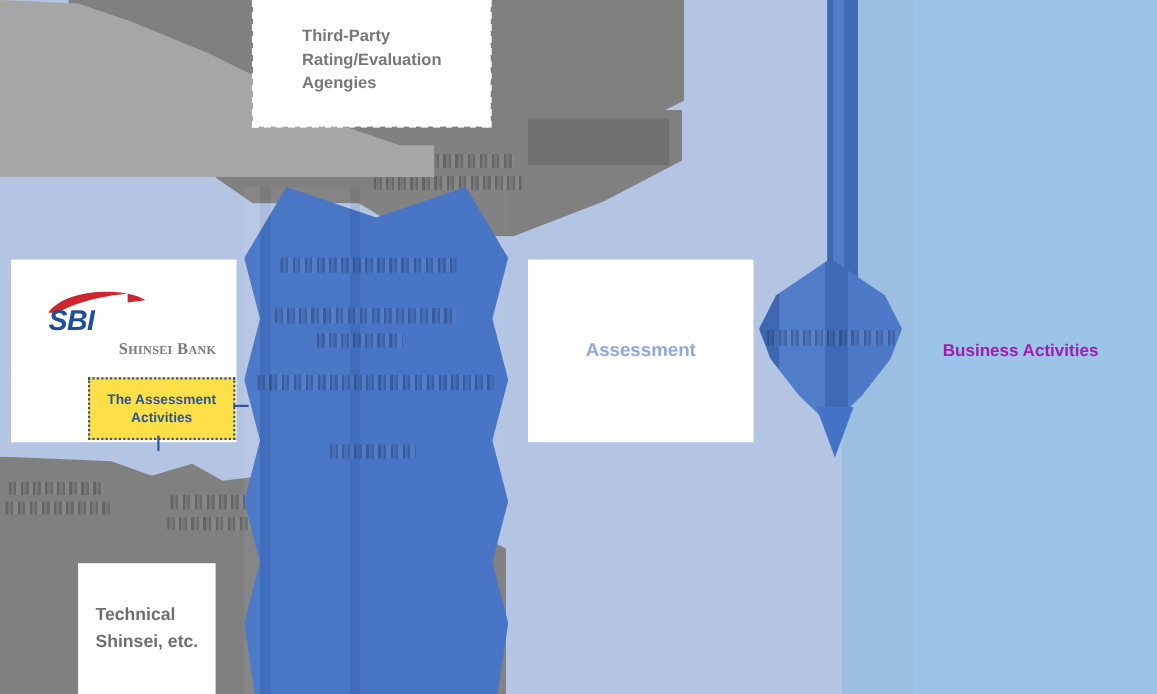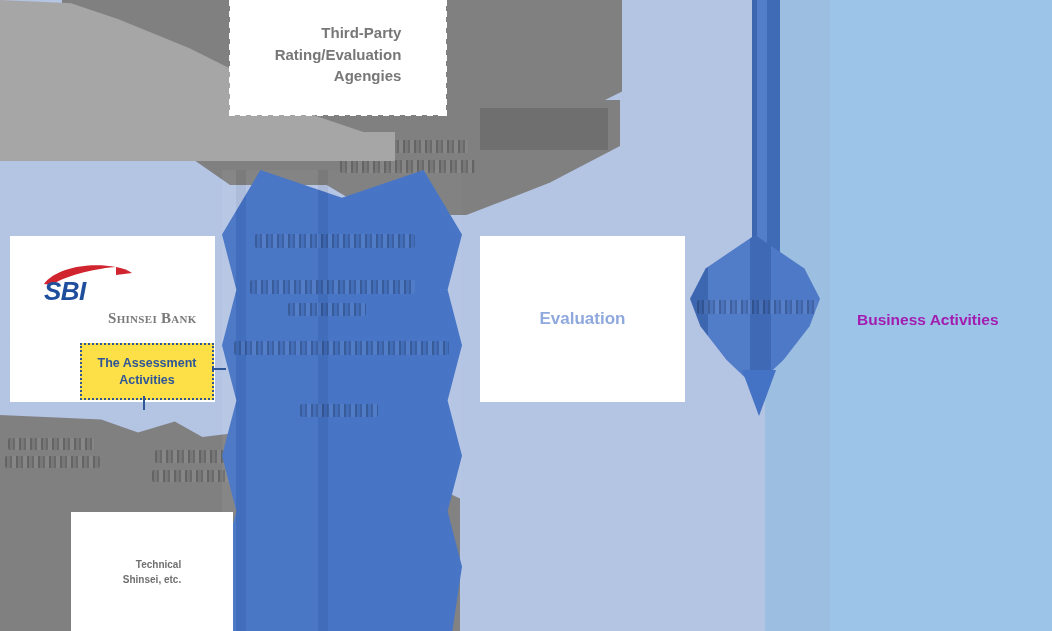--- a/index.html
+++ b/index.html
@@ -96,21 +96,21 @@
     clip-path:polygon(50% 0, 88% 22%, 100% 42%, 92% 60%, 72% 82%, 50% 100%, 28% 82%, 8% 60%, 0 42%, 12% 22%);
   }
   #blue-diamond-tail{
     position:absolute;left:742px;top:370px;width:34px;height:46px;background:#4472c4;
     clip-path:polygon(0 0,100% 0,50% 100%);
   }
 
   
   .card{
     position:absolute;background:#ffffff;
-    display:flex;align-items:center;justify-content:center;text-align:right;
+    display:flex;align-items:center;justify-content:center;text-align:left;
   }
   #card-third-party{
     left:230px;top:-6px;width:210px;height:115px;
     font-size:15px;font-weight:bold;color:#777777;line-height:1.45;
     border:3px dotted #ffffff;
     box-shadow:0 0 0 0 transparent;
   }
   #card-third-party::before{
     content:"";position:absolute;left:-4px;top:-4px;right:-4px;bottom:-4px;
     background:
@@ -122,22 +122,22 @@
   }
   #card-sbi{
     left:10px;top:236px;width:205px;height:166px;
     display:block;
   }
   #card-customers{
     left:480px;top:236px;width:205px;height:166px;
     font-size:17px;font-weight:bold;color:#8fa8dd;
   }
   #card-technical{
-    left:71px;top:512px;width:162px;height:119px;
-    font-size:10px;font-weight:bold;color:#6f6f6f;line-height:1.5;
+    left:71px;top:512px;width:125px;height:119px;
+    font-size:16px;font-weight:bold;color:#6f6f6f;line-height:1.5;
   }
 
   
   #sbi-logo{position:absolute;left:18px;top:28px;width:175px;height:42px;}
   #sbi-swoosh{position:absolute;left:14px;top:0px;width:92px;height:22px;}
   #sbi-mark{
     position:absolute;left:16px;top:12px;
     font-size:26px;font-weight:bold;font-style:italic;color:#1f4e9c;
     letter-spacing:-.5px;font-family:"Liberation Sans",sans-serif;
   }
@@ -226,21 +226,21 @@
   <div id="assessment-box">
     <div>
       <div>The Assessment</div>
       <div>Activities</div>
     </div>
   </div>
   <div class="connector" id="connector-right"></div>
   <div class="connector" id="connector-down"></div>
 
   <div class="card" id="card-customers">
-    <span>Evaluation</span>
+    <span>Assessment</span>
   </div>
 
   <div class="card" id="card-technical">
     <div>
       <div>Technical</div>
       <div>Shinsei, etc.</div>
     </div>
   </div>
 
   <div id="label-business-activities">Business Activities</div>

